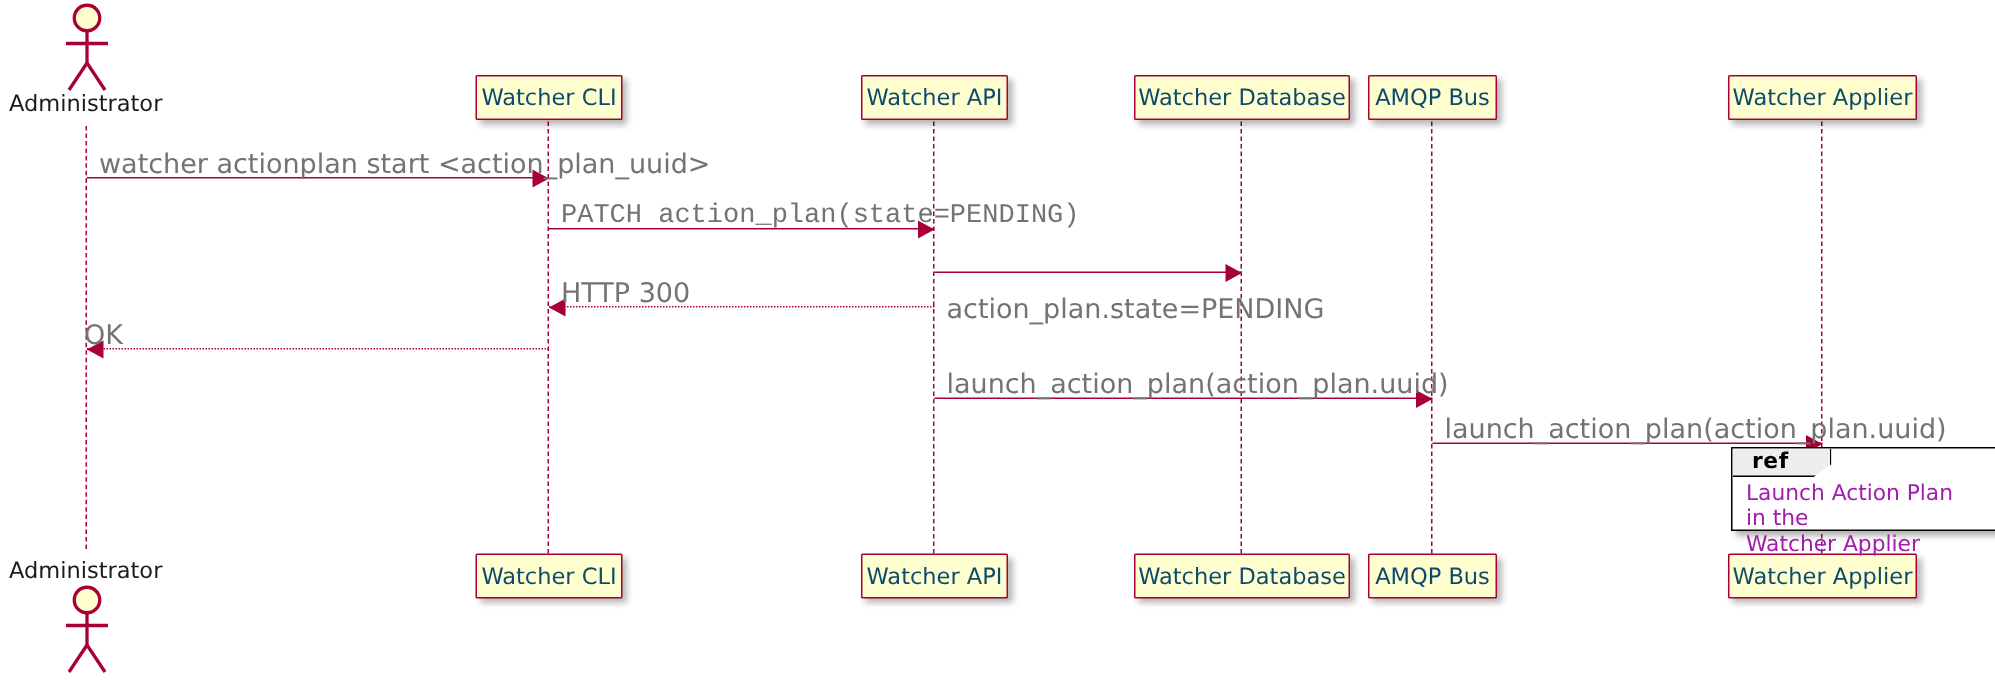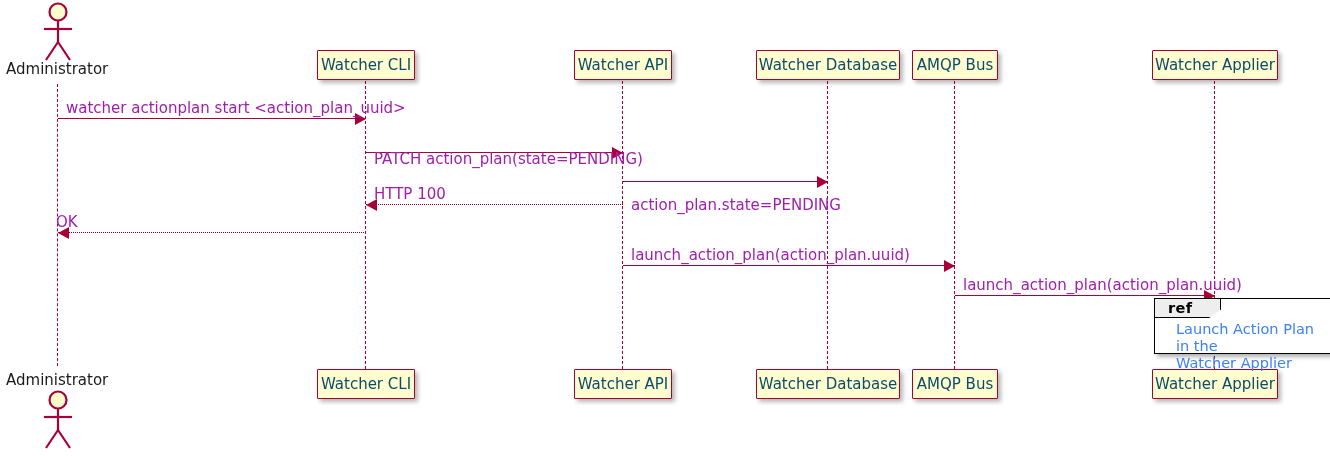--- a/index.html
+++ b/index.html
@@ -41,21 +41,21 @@
   .arrow{position:absolute;top:-6px;width:0;height:0;z-index:3;}
   .arrow.right{
     border-top:6px solid transparent;border-bottom:6px solid transparent;
     border-left:11px solid #A80036;
   }
   .arrow.left{
     border-top:6px solid transparent;border-bottom:6px solid transparent;
     border-right:11px solid #A80036;
   }
   .msg-label{
-    position:absolute;color:#a21caf;font-size:15px;white-space:nowrap;
+    position:absolute;color:#737373;font-size:18px;white-space:nowrap;
     z-index:3;line-height:1;
   }
 
   
   .refbox{
     position:absolute;box-sizing:border-box;
     background:#ffffff;border:1.5px solid #000000;
     box-shadow:3px 3px 4px rgba(0,0,0,0.30);
     z-index:6;
   }
@@ -63,22 +63,22 @@
     position:absolute;left:0;top:0;
     background:#EEEEEE;
     border-right:1.5px solid #000;border-bottom:1.5px solid #000;
     -webkit-clip-path:polygon(0 0,100% 0,100% 55%,82% 100%,0 100%);
     clip-path:polygon(0 0,100% 0,100% 55%,82% 100%,0 100%);
     display:flex;align-items:center;
     font-weight:bold;font-size:14.5px;color:#000;
     padding-left:13px;box-sizing:border-box;letter-spacing:.4px;
   }
   .ref-body{
-    position:absolute;left:12px;
-    font-size:14.5px;color:#3b82f6;line-height:17px;
+    position:absolute;left:0;
+    font-size:14.5px;color:#a21caf;line-height:17px;
     padding-left:9px;box-sizing:border-box;white-space:pre-line;
   }
 </style>
 </head>
 <body>
 
 <div id="diagram">
     <div class="lifeline" style="left: 57.25px; top: 84px; height: 282px;"></div>
     <div class="lifeline" style="left: 365.25px; top: 81px; height: 288px;"></div>
     <div class="lifeline" style="left: 622.25px; top: 81px; height: 288px;"></div>
@@ -113,27 +113,27 @@
     <div class="pbox" style="left: 756px; top: 369px; width: 144px; height: 30px;">Watcher Database</div>
     <div class="pbox" style="left: 912px; top: 50px; width: 86px; height: 30px;">AMQP Bus</div>
     <div class="pbox" style="left: 912px; top: 369px; width: 86px; height: 30px;">AMQP Bus</div>
     <div class="pbox" style="left: 1152px; top: 50px; width: 126px; height: 30px;">Watcher Applier</div>
     <div class="pbox" style="left: 1152px; top: 369px; width: 126px; height: 30px;">Watcher Applier</div>
     <div class="msg solid" style="left: 58px; top: 118px; width: 308px;"></div>
     <div class="arrow right" style="left: 355px; top: 112.5px; position: absolute;"></div>
     <div class="msg-label" style="left: 66px; top: 101px;">watcher actionplan start &lt;action_plan_uuid&gt;</div>
     <div class="msg solid" style="left: 366px; top: 152px; width: 257px;"></div>
     <div class="arrow right" style="left: 612px; top: 146.5px; position: absolute;"></div>
-    <div class="msg-label" style="left: 374px; top: 152px;">PATCH action_plan(state=PENDING)</div>
+    <div class="msg-label" style="left: 374px; top: 135px; font-family: Liberation Mono, monospace;">PATCH action_plan(state=PENDING)</div>
     <div class="msg solid" style="left: 623px; top: 181px; width: 205px;"></div>
     <div class="arrow right" style="left: 817px; top: 175.5px; position: absolute;"></div>
     <div class="msg-label" style="left: 631px; top: 164px; margin-top: 34px;">action_plan.state=PENDING</div>
     <div class="msg dotted" style="left: 366px; top: 204px; width: 257px;"></div>
     <div class="arrow left" style="left: 366px; top: 198.5px; position: absolute;"></div>
-    <div class="msg-label" style="left: 374px; top: 187px;">HTTP 100</div>
+    <div class="msg-label" style="left: 374px; top: 187px;">HTTP 300</div>
     <div class="msg dotted" style="left: 58px; top: 232px; width: 308px;"></div>
     <div class="arrow left" style="left: 58px; top: 226.5px; position: absolute;"></div>
     <div class="msg-label" style="left: 56px; top: 215px;">OK</div>
     <div class="msg solid" style="left: 623px; top: 265px; width: 332px;"></div>
     <div class="arrow right" style="left: 944px; top: 259.5px; position: absolute;"></div>
     <div class="msg-label" style="left: 631px; top: 248px;">launch_action_plan(action_plan.uuid)</div>
     <div class="msg solid" style="left: 955px; top: 295px; width: 260px;"></div>
     <div class="arrow right" style="left: 1204px; top: 289.5px; position: absolute;"></div>
     <div class="msg-label" style="left: 963px; top: 278px;">launch_action_plan(action_plan.uuid)</div>
     <div class="refbox" style="left: 1154px; top: 298px; width: 189px; height: 56px;">

